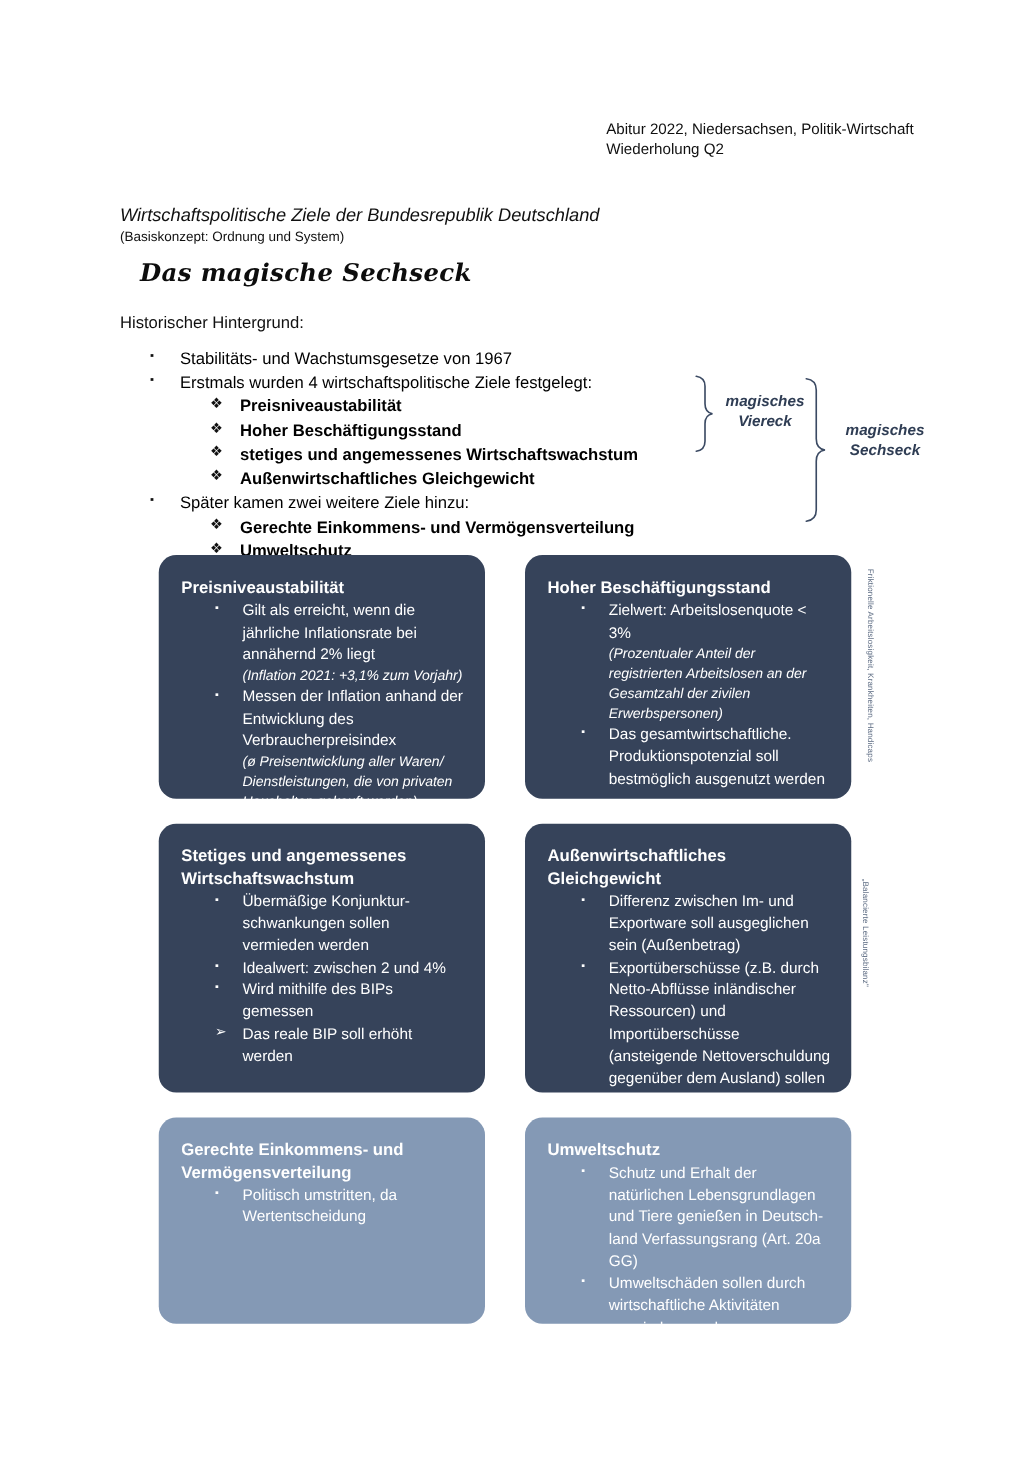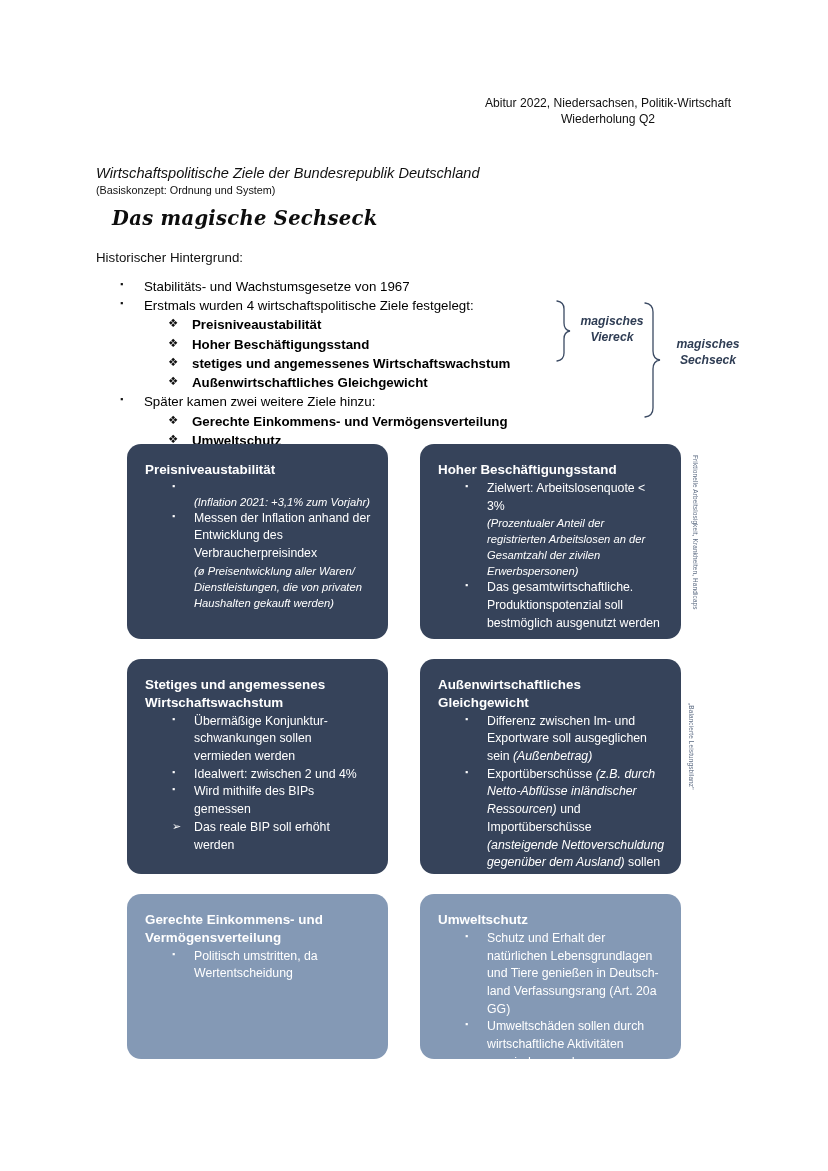--- a/index.html
+++ b/index.html
@@ -21,21 +21,21 @@
     background: #ffffff;
     overflow: hidden;
     box-sizing: border-box;
   }
 
   
   .doc-header {
     position: absolute;
     top: 96px;
     right: 97px;
-    text-align: center;
+    text-align: left;
     line-height: 1.32;
     margin-left: 44px;
   }
   .doc-header .h-line {
     font-size: 12.1px;
     color: #101010;
     white-space: nowrap;
   }
   .doc-header .h-line.bold {
     font-weight: bold;
@@ -186,21 +186,21 @@
     line-height: 1.35;
   }
   .ci-text { flex: 1 1 auto; }
 
   .card-note {
     font-style: italic;
     font-size: 11.2px;
     line-height: 1.43;
     padding-left: 49px;
   }
-  .ci-text .inline-note { font-style: italic; }
+  .ci-text .inline-note { }
 
   
   .side-note {
     position: absolute;
     font-size: 6.4px;
     color: #5c6b82;
     white-space: nowrap;
     transform-origin: left top;
     transform: rotate(90deg);
     letter-spacing: 0.15px;
@@ -277,20 +277,21 @@
   </div>
 
   <div class="cards">
 
     <div class="card-row card-r1">
       <div class="card dark">
         <div class="card-title">Preisniveaustabilität</div>
         <div class="card-list">
           <div class="card-item">
             <span class="ci-bullet">▪</span>
+            <span class="ci-text">Gilt als erreicht, wenn die jährliche Inflationsrate bei annähernd 2% liegt</span>
           </div>
           <div class="card-note">(Inflation 2021: +3,1% zum Vorjahr)</div>
           <div class="card-item">
             <span class="ci-bullet">▪</span>
             <span class="ci-text">Messen der Inflation anhand der Entwicklung des Verbraucherpreisindex</span>
           </div>
           <div class="card-note">(ø Preisentwicklung aller Waren/ Dienstleistungen, die von privaten Haushalten gekauft werden)</div>
         </div>
       </div>
 

